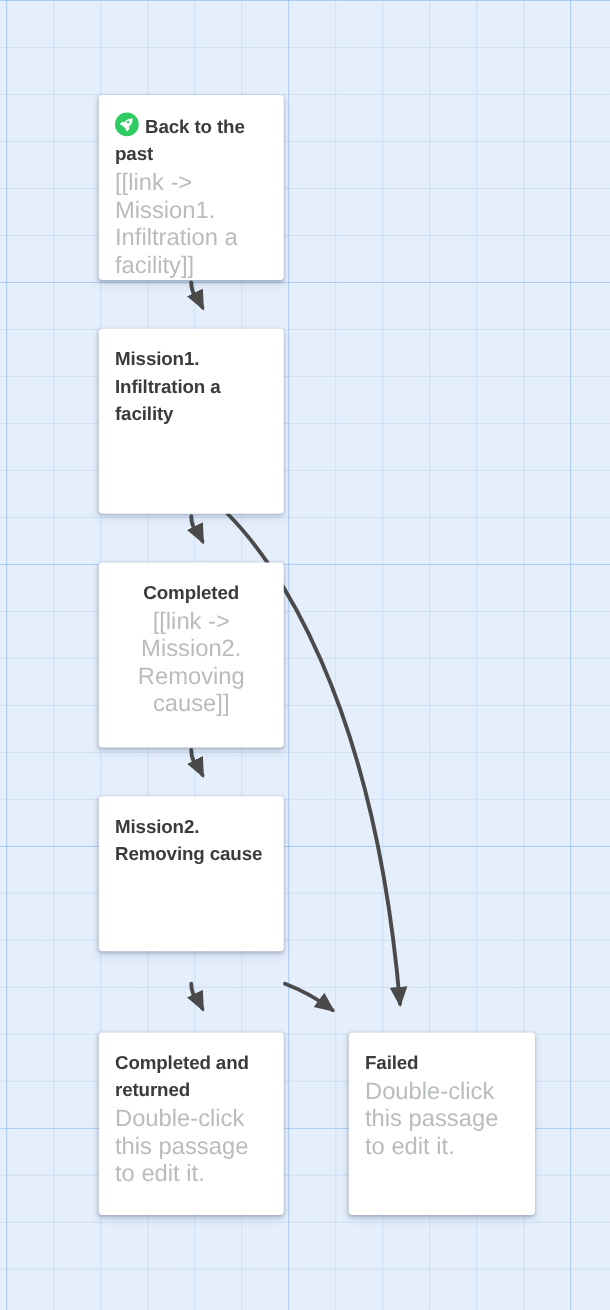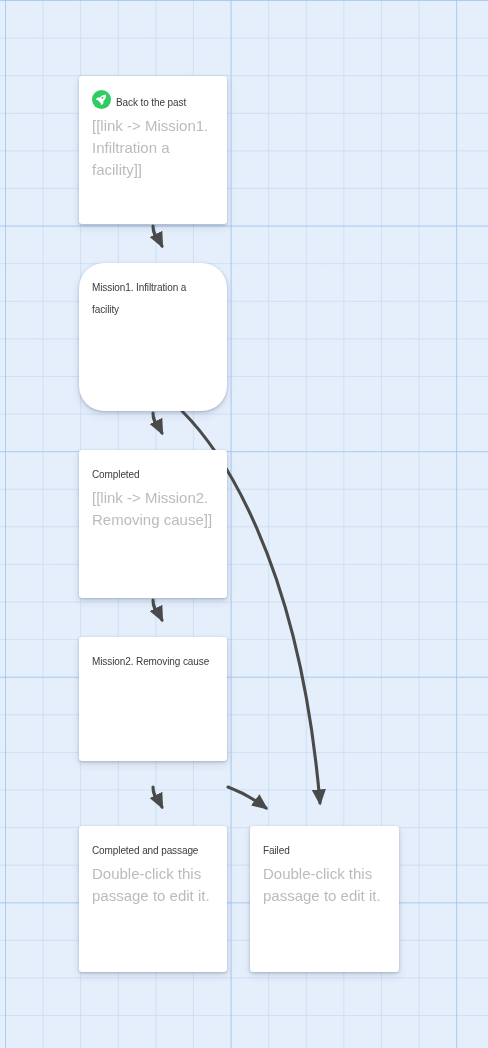--- a/index.html
+++ b/index.html
@@ -44,31 +44,31 @@
     position: absolute;
     box-sizing: border-box;
     background: #ffffff;
     border-radius: 3px;
     box-shadow: 0 1px 3px rgba(40,60,90,0.30), 0 4px 8px rgba(40,60,90,0.10);
     padding: 14px 13px 10px 13px;
     overflow: hidden;
   }
 
   .passage-name {
-    font-size: 10px;
-    font-weight: normal;
+    font-size: 15px;
+    font-weight: bold;
     line-height: 22px;
     color: #3b3b3b;
     letter-spacing: -0.1px;
     margin: 0 0 1px 0;
     word-wrap: break-word;
   }
 
   .passage-excerpt {
-    font-size: 15px;
+    font-size: 19px;
     line-height: 22px;
     color: #b9bcbe;
     margin: 0;
     word-wrap: break-word;
   }
 
   .start-badge {
     display: inline-block;
     width: 19px;
     height: 19px;
@@ -115,36 +115,36 @@
     <div class="passage-name">
       <span class="start-badge">
         <svg width="13" height="13" viewBox="0 0 24 24" aria-hidden="true">
           <path fill="#ffffff" d="M20.5 3.5c-4.2-.4-7.9 1.1-10.4 3.6l-1.7 1.7-2.6-.6c-.6-.1-1.2.1-1.6.5L2 11c-.5.5-.3 1.3.3 1.5l3.1 1.1 4.9 4.9 1.1 3.1c.2.6 1 .8 1.5.3l2.3-2.3c.4-.4.6-1 .5-1.6l-.6-2.6 1.7-1.7c2.5-2.5 4-6.2 3.6-10.4 0-.3-.3-.5-.9-.8zM15.2 9.9a1.85 1.85 0 1 1-2.6-2.6 1.85 1.85 0 0 1 2.6 2.6z"></path>
         </svg>
       </span><span>Back to the past</span>
     </div>
     <div class="passage-excerpt">[[link -&gt; Mission1. Infiltration a facility]]</div>
   </div>
 
-  <div class="passage" style="left:79px; top:263px; width:148px; height:148px;border-radius:25px;">
+  <div class="passage" style="left:79px; top:263px; width:148px; height:148px;">
     <div class="passage-name">Mission1. Infiltration a facility</div>
   </div>
 
-  <div class="passage" style="left:79px; top:450px; width:148px; height:148px;">
+  <div class="passage" style="left:79px; top:450px; width:148px; height:148px;text-align:center;">
     <div class="passage-name">Completed</div>
     <div class="passage-excerpt">[[link -&gt; Mission2. Removing cause]]</div>
   </div>
 
   <div class="passage" style="left:79px; top:637px; width:148px; height:124px;">
     <div class="passage-name">Mission2. Removing cause</div>
   </div>
 
   <div class="passage" style="left:79px; top:826px; width:148px; height:146px;">
-    <div class="passage-name">Completed and passage</div>
+    <div class="passage-name">Completed and returned</div>
     <div class="passage-excerpt">Double-click this passage to edit it.</div>
   </div>
 
-  <div class="passage" style="left:250px; top:826px; width:149px; height:146px;">
+  <div class="passage" style="left:279px; top:826px; width:149px; height:146px;">
     <div class="passage-name">Failed</div>
     <div class="passage-excerpt">Double-click this passage to edit it.</div>
   </div>
 
 </div>
 
 </body></html>

